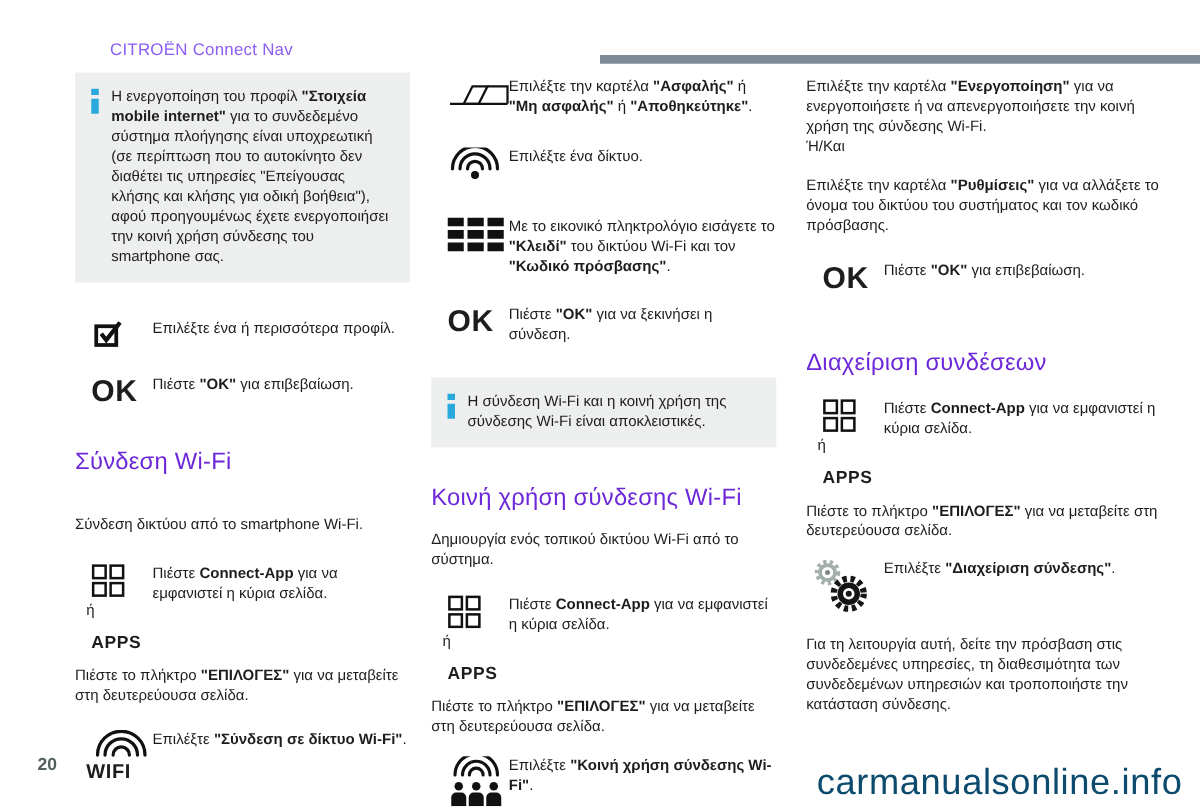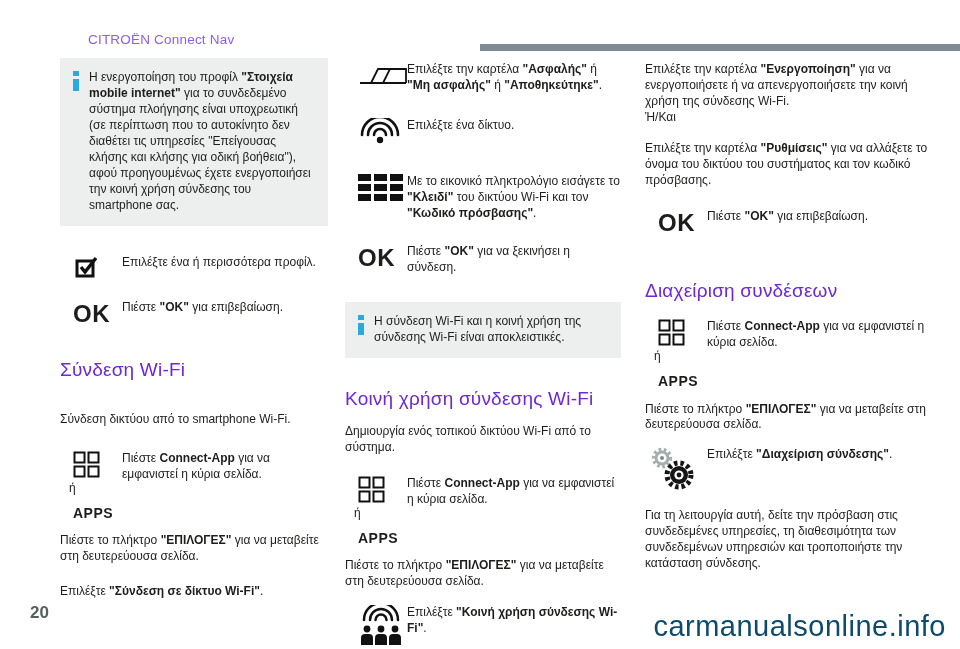--- a/index.html
+++ b/index.html
@@ -29,21 +29,21 @@
   .step-text{flex:1;}
 
   .ok-label{font-weight:bold;font-size:24px;line-height:1;letter-spacing:.5px;margin-top:2px;}
   .or-label{font-size:12px;margin-top:3px;margin-left:-4px;}
   .apps-label{font-weight:bold;font-size:14px;letter-spacing:.5px;margin-top:7px;}
   .wifi-label{font-weight:bold;font-size:16px;letter-spacing:.5px;margin-top:1px;margin-left:-4px;}
 
   h2{font-size:19px;font-weight:normal;margin:0;color:#6d28d9;letter-spacing:.2px;}
   p{margin:0;}
   svg{display:block;}
-  .page-num{position:absolute;left:30px;top:603px;font-size:17px;font-weight:bold;color:#53605e;}
+  .page-num{position:absolute;left:30px;top:603px;font-size:14px;font-weight:bold;color:#53605e;}
   .watermark{position:absolute;right:14px;top:610px;font-size:29px;color:#0c4a6e;letter-spacing:.5px;}
 </style>
 </head>
 <body>
 
 <div class="hdr-title">CITROËN Connect Nav</div>
 <div class="hdr-bar"></div>
 
 <div class="col col-left">
   <div class="info-box">
@@ -81,20 +81,28 @@
       </svg>
       <span class="or-label">ή</span>
       <span class="apps-label">APPS</span>
     </div>
     <p class="step-text"><span>Πιέστε </span><b>Connect-App</b><span> για να εμφανιστεί η κύρια σελίδα.</span></p>
   </div>
 
   <p style="margin-top:11px"><span>Πιέστε το πλήκτρο </span><b>"ΕΠΙΛΟΓΕΣ"</b><span> για να μεταβείτε στη δευτερεύουσα σελίδα.</span></p>
 
   <div class="step" style="margin-top:19px">
+    <div class="step-icon">
+      <svg width="48" height="22" viewBox="0 0 48 22">
+        <path d="M5 20 A19 19 0 0 1 43 20" fill="none" stroke="#111" stroke-width="2.6" stroke-linecap="round"></path>
+        <path d="M11 20 A13 13 0 0 1 37 20" fill="none" stroke="#111" stroke-width="2.6" stroke-linecap="round"></path>
+        <path d="M17.5 20 A6.5 6.5 0 0 1 30.5 20" fill="none" stroke="#111" stroke-width="2.6" stroke-linecap="round"></path>
+      </svg>
+      <span class="wifi-label">WIFI</span>
+    </div>
     <p class="step-text"><span>Επιλέξτε </span><b>"Σύνδεση σε δίκτυο Wi-Fi"</b><span>.</span></p>
   </div>
 </div>
 
 <div class="col col-mid">
   <div class="step" style="margin-top:4px">
     <div class="step-icon">
       <svg width="50" height="24" viewBox="0 0 50 24">
         <path d="M2 21 H48" fill="none" stroke="#111" stroke-width="1.8"></path>
         <path d="M13 21 L20 7 L32 7 L25 21 Z" fill="none" stroke="#111" stroke-width="1.8"></path>

